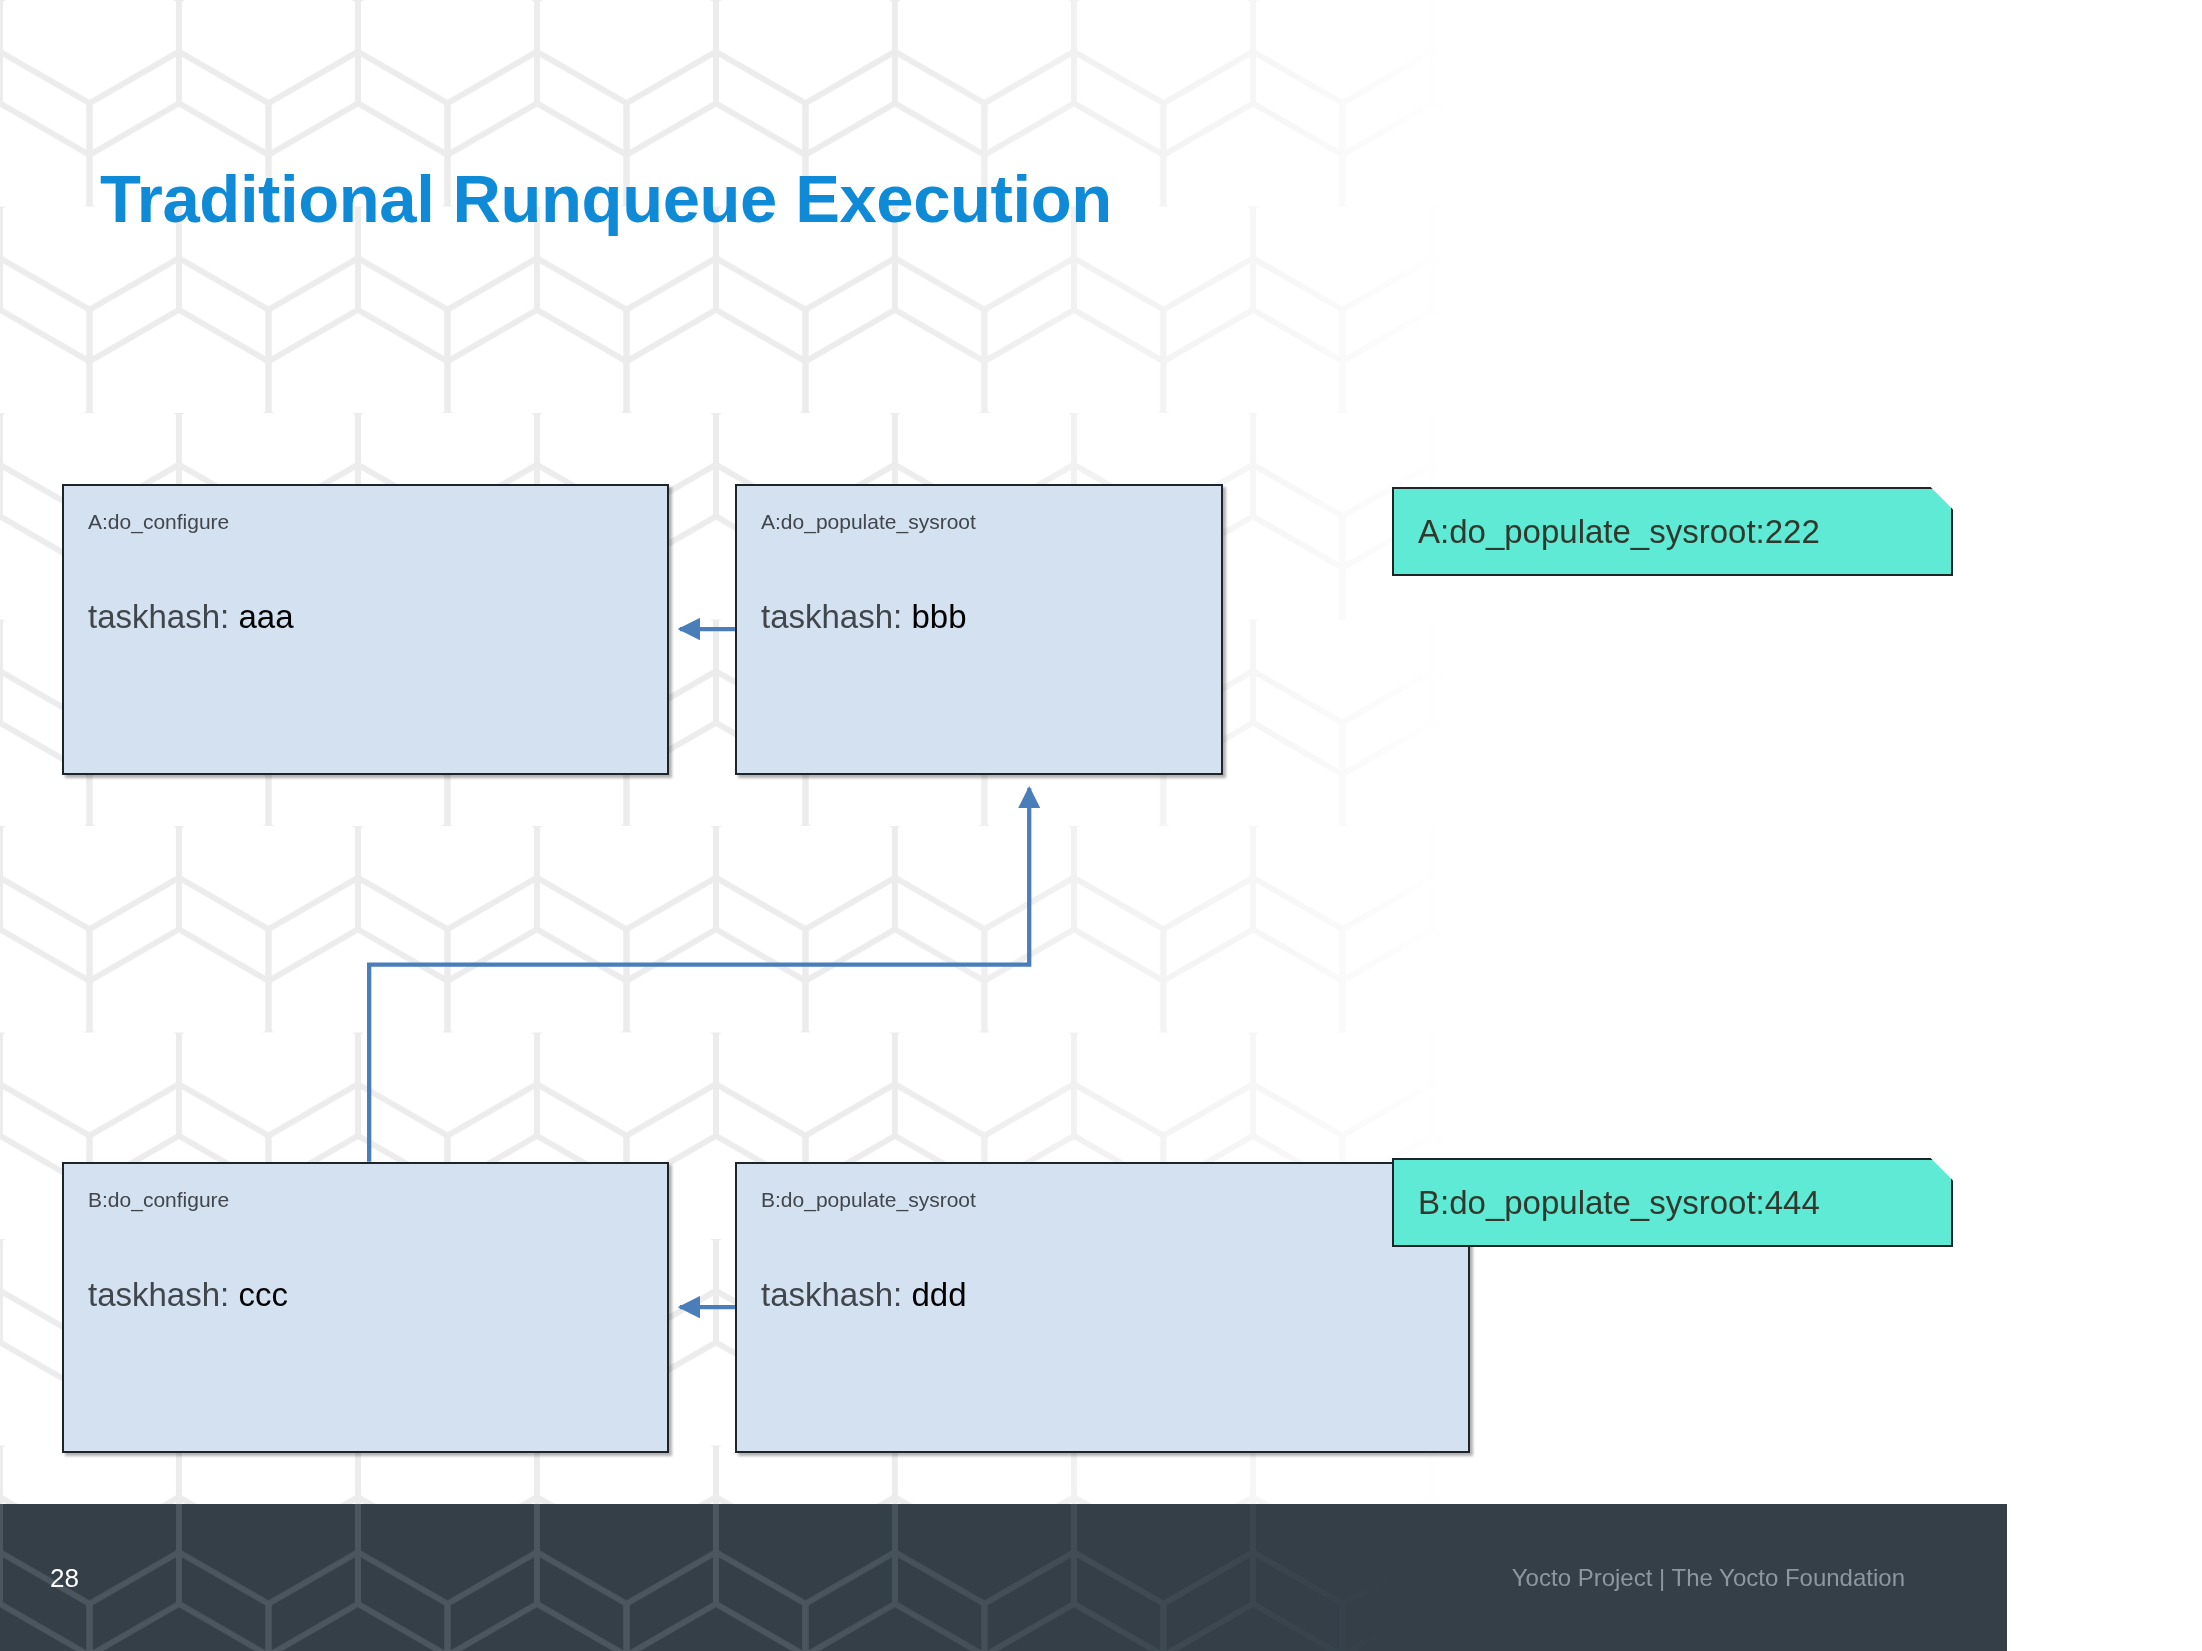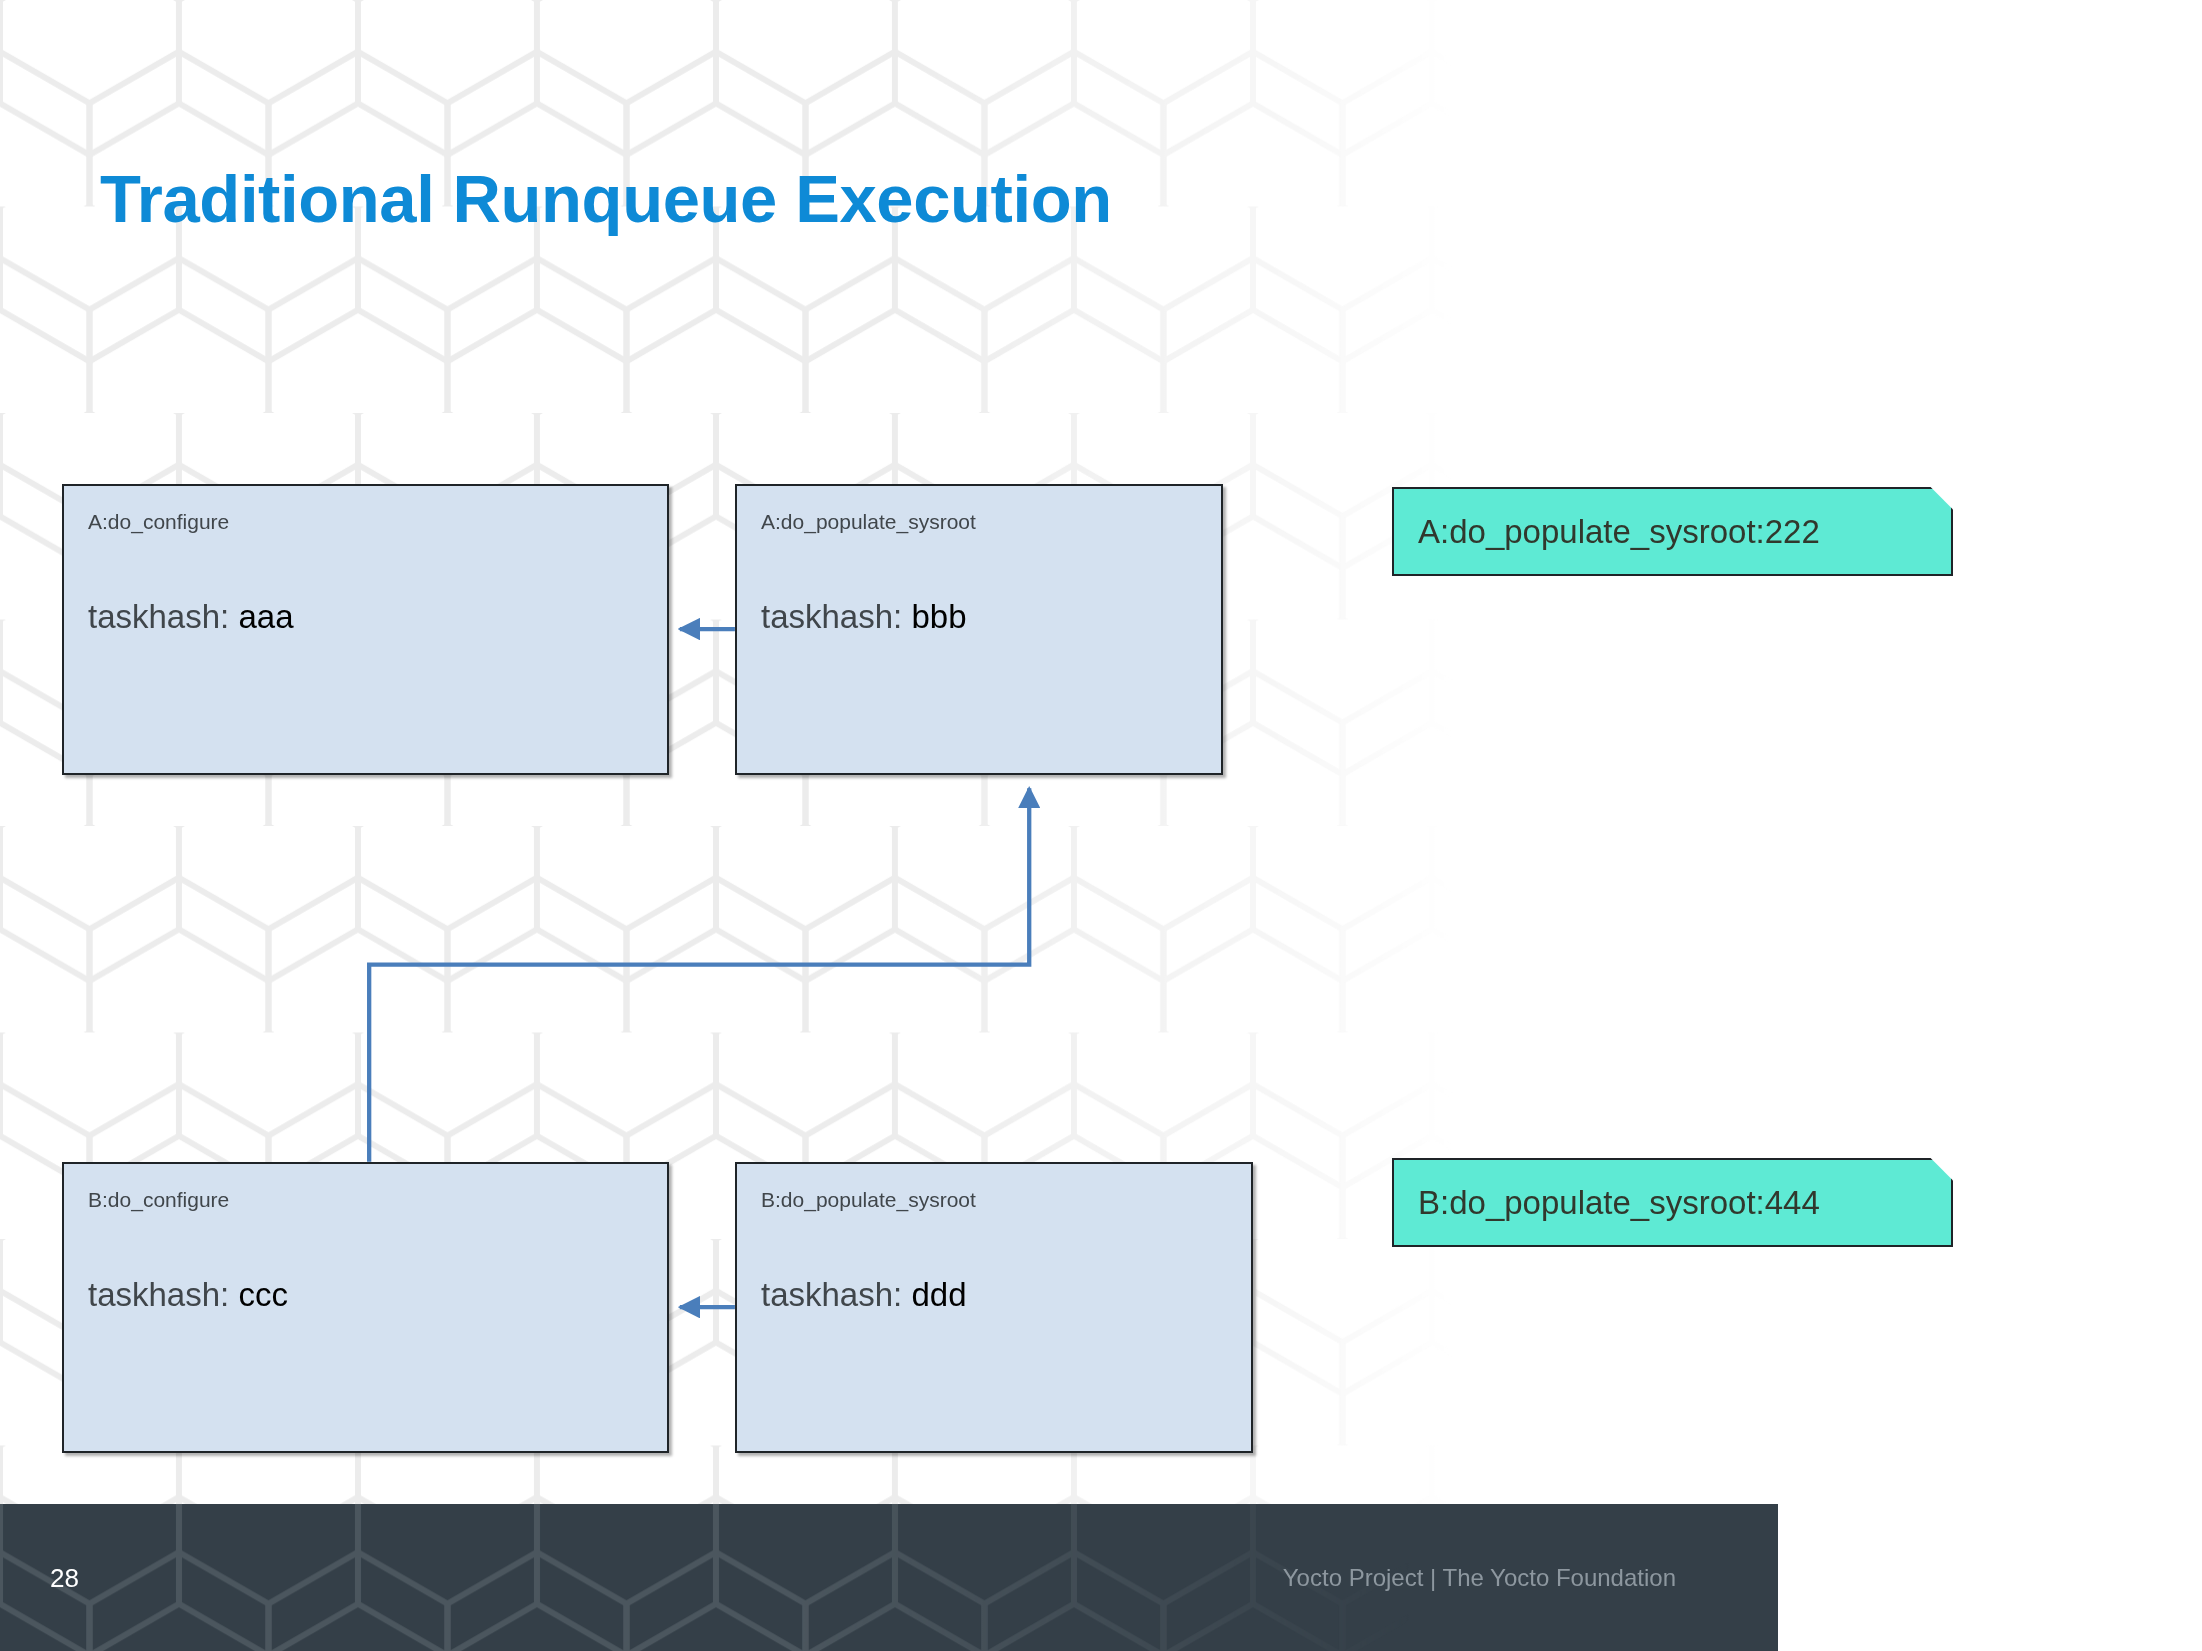--- a/index.html
+++ b/index.html
@@ -72,21 +72,21 @@
     color: #40464b;
     white-space: nowrap;
   }
   .task-box .line2 .hash {
     color: #000000;
   }
 
   #box-a-configure        { left: 62px;  top: 484px;  width: 607px; height: 291px; }
   #box-a-populate-sysroot { left: 735px; top: 484px;  width: 488px; height: 291px; }
   #box-b-configure        { left: 62px;  top: 1162px; width: 607px; height: 291px; }
-  #box-b-populate-sysroot { left: 735px; top: 1162px; width: 518px; height: 291px; }
+  #box-b-populate-sysroot { left: 735px; top: 1162px; width: 735px; height: 291px; }
 
   
   .green-box {
     position: absolute;
     box-sizing: border-box;
     background: #5eead4;
     border: 2.6px solid #1f2428;
     clip-path: polygon(0 0, calc(100% - 22.4px) 0, 100% 22.4px, 100% 100%, 0 100%);
     filter: drop-shadow(3.4px 3.4px 2.6px rgba(0,0,0,0.30));
   }
@@ -109,21 +109,21 @@
     width: 2203px;
     height: 1652px;
     pointer-events: none;
   }
 
   
   .footer-bar {
     position: absolute;
     left: 0;
     top: 1504px;
-    width: 1778px;
+    width: 2007px;
     height: 148px;
     background: #343f48;
     overflow: hidden;
   }
   .footer-page {
     position: absolute;
     left: 50px;
     top: 50%;
     transform: translateY(-50%);
     font-size: 26px;

